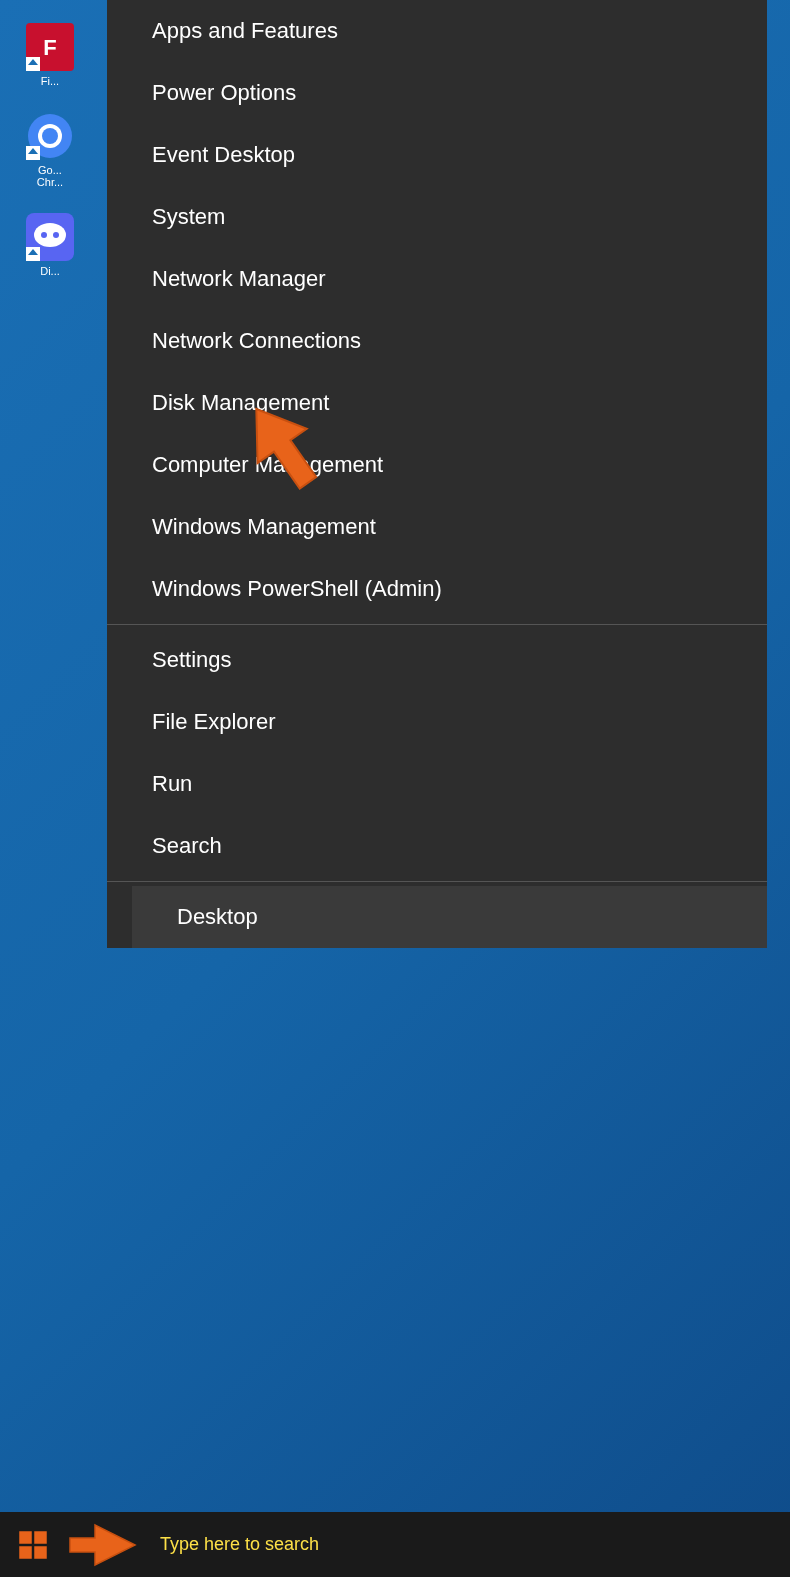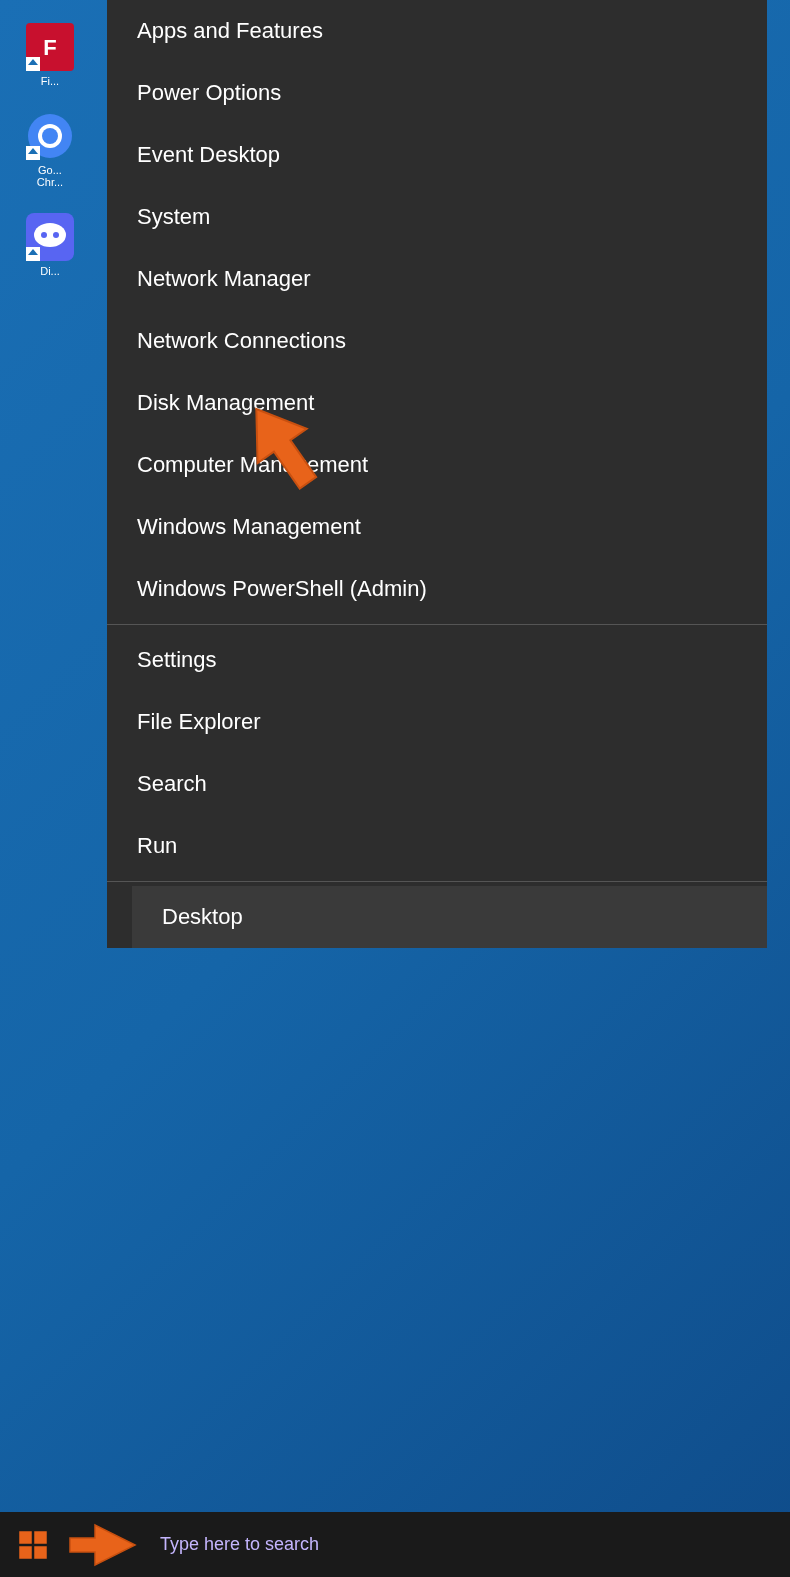--- a/index.html
+++ b/index.html
@@ -66,21 +66,21 @@
       position: absolute;
       top: 0;
       left: 107px;
       width: 660px;
       background: #2d2d2d;
       color: #ffffff;
       z-index: 100;
     }
 
     .menu-item {
-      padding: 18px 30px;
+      padding: 18px 45px;
       font-size: 22px;
       font-weight: 400;
       cursor: pointer;
       display: flex;
       align-items: center;
       justify-content: space-between;
       color: #ffffff;
       transition: background 0.1s;
     }
 
@@ -135,21 +135,21 @@
       justify-content: center;
       cursor: pointer;
     }
 
     .taskbar-search {
       flex: 1;
       height: 65px;
       display: flex;
       align-items: center;
       padding: 0 15px;
-      color: #c4b5fd;
+      color: #fde047;
       font-size: 18px;
     }
 
     
     .win-logo {
       width: 30px;
       height: 30px;
     }
   </style>
 </head>
@@ -234,24 +234,24 @@
       <span>Windows PowerShell (Admin)</span>
     </div>
     <div class="menu-separator"></div>
     <div class="menu-item">
       <span>Settings</span>
     </div>
     <div class="menu-item">
       <span>File Explorer</span>
     </div>
     <div class="menu-item">
+      <span>Run</span>
+    </div>
+    <div class="menu-item">
       <span>Search</span>
-    </div>
-    <div class="menu-item">
-      <span>Run</span>
     </div>
     <div class="menu-separator"></div>
     <div class="menu-item highlighted">
       <span>Desktop</span>
     </div>
   </div>
 
 <div class="arrow-overlay arrow-device-manager">
   <svg width="130" height="120" viewBox="0 0 130 120">
 

